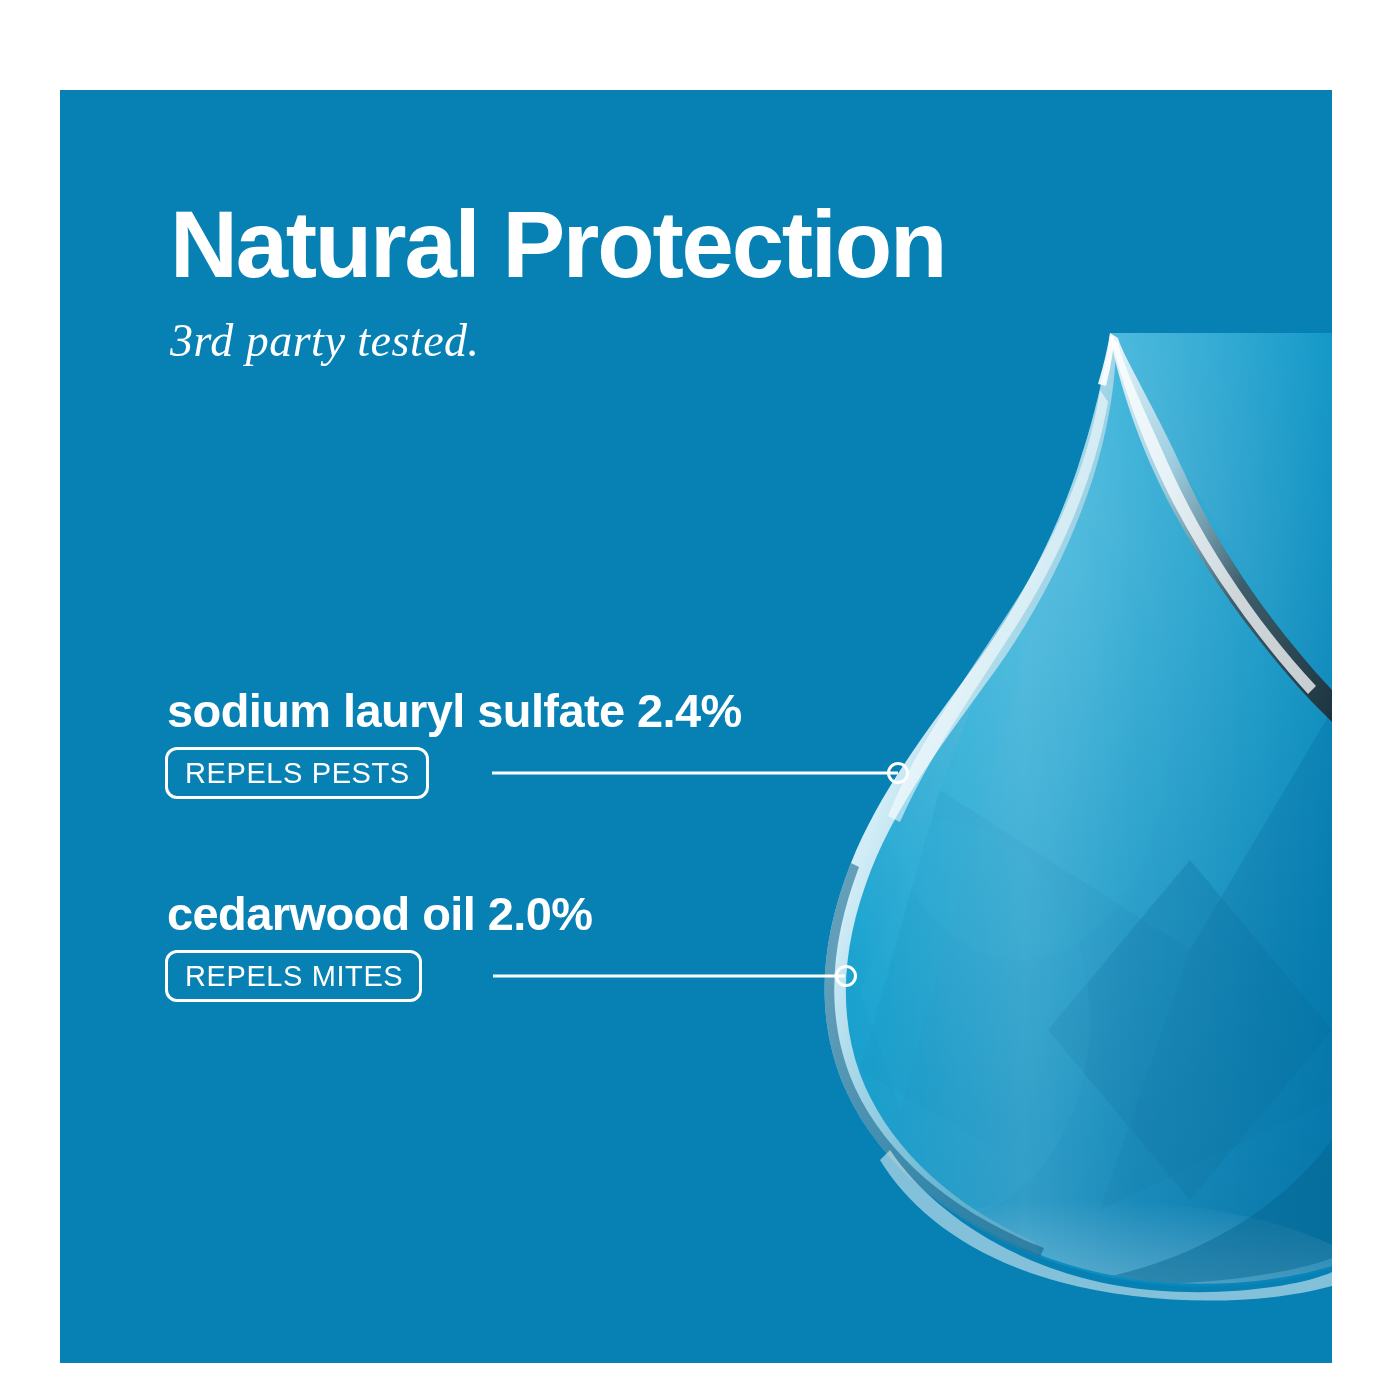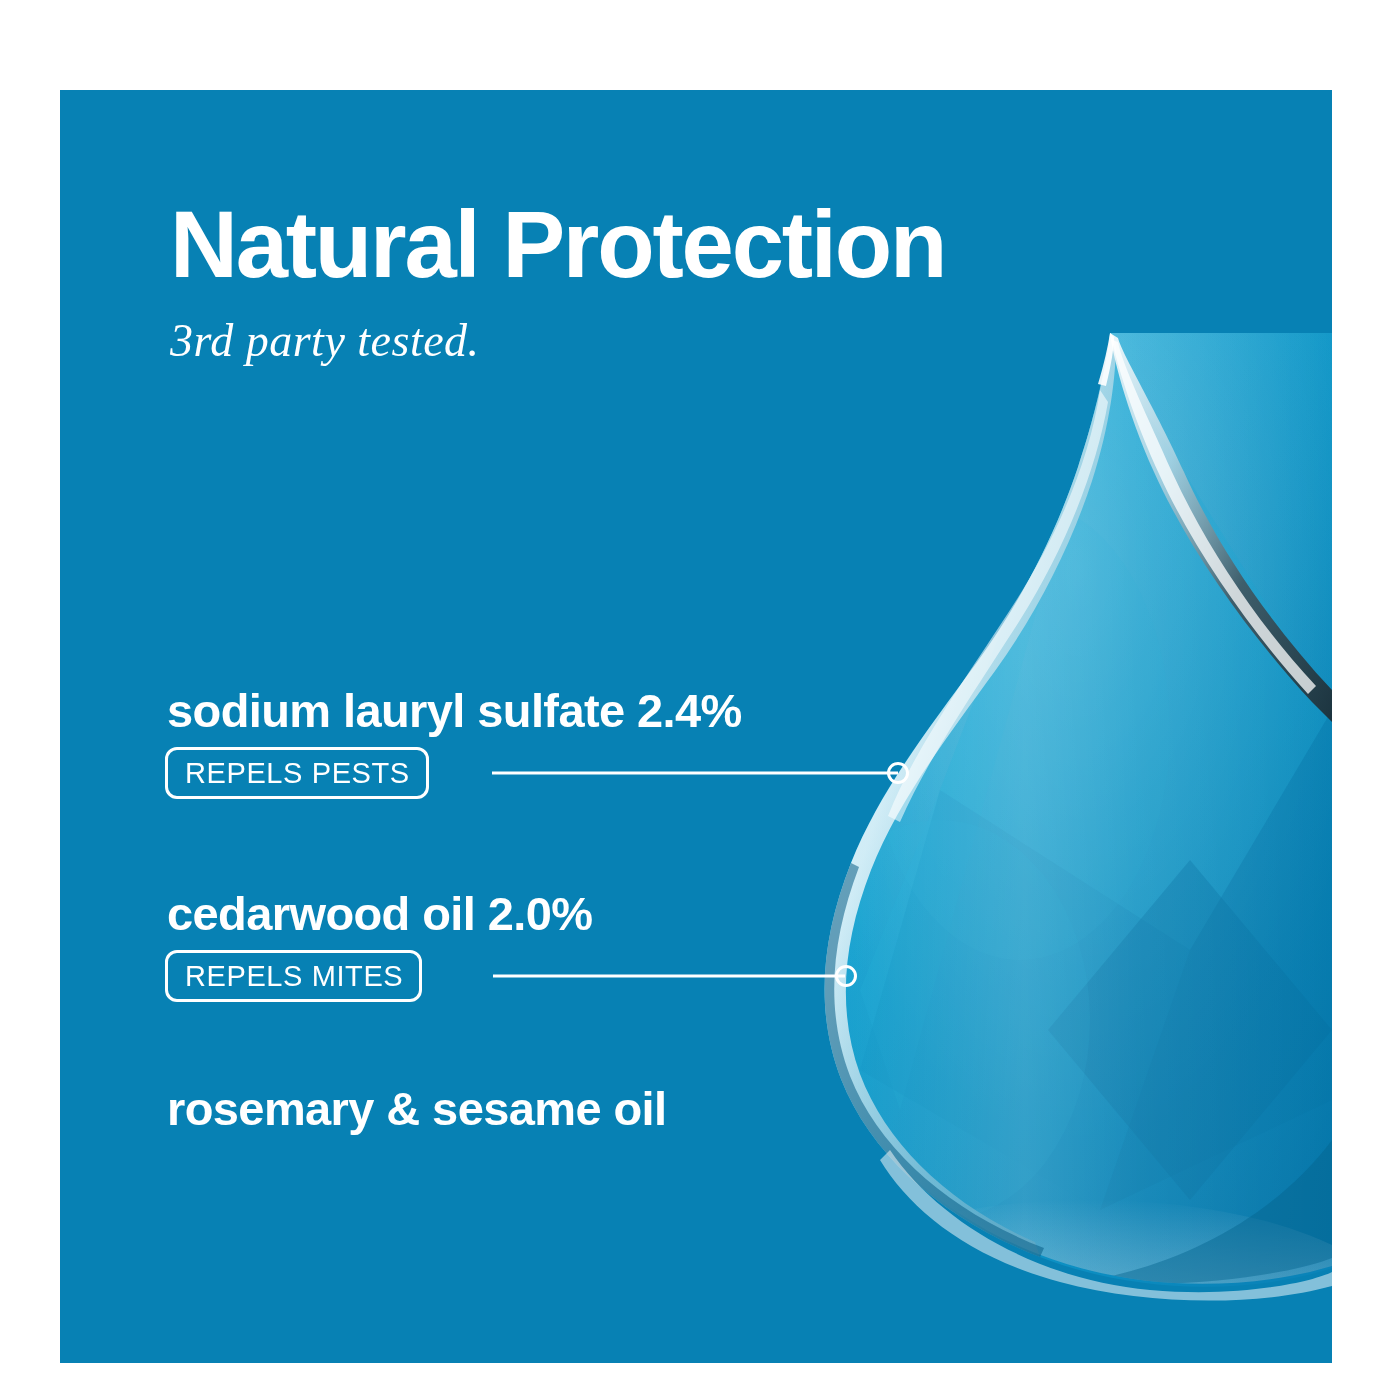--- a/index.html
+++ b/index.html
@@ -328,17 +328,16 @@
     <div class="callout" id="callout-2">
       <div class="ingredient-name">cedarwood oil 2.0%</div>
       <div class="badge-row">
         <span class="badge">REPELS MITES</span>
         <span class="leader"></span>
         <span class="leader-dot"></span>
       </div>
     </div>
 
     <div class="callout" id="callout-3">
-      <div class="ingredient-name">rosemary &amp; sesame oil</div>
     </div>
 
   </div>
 </div>
 
 </body></html>

